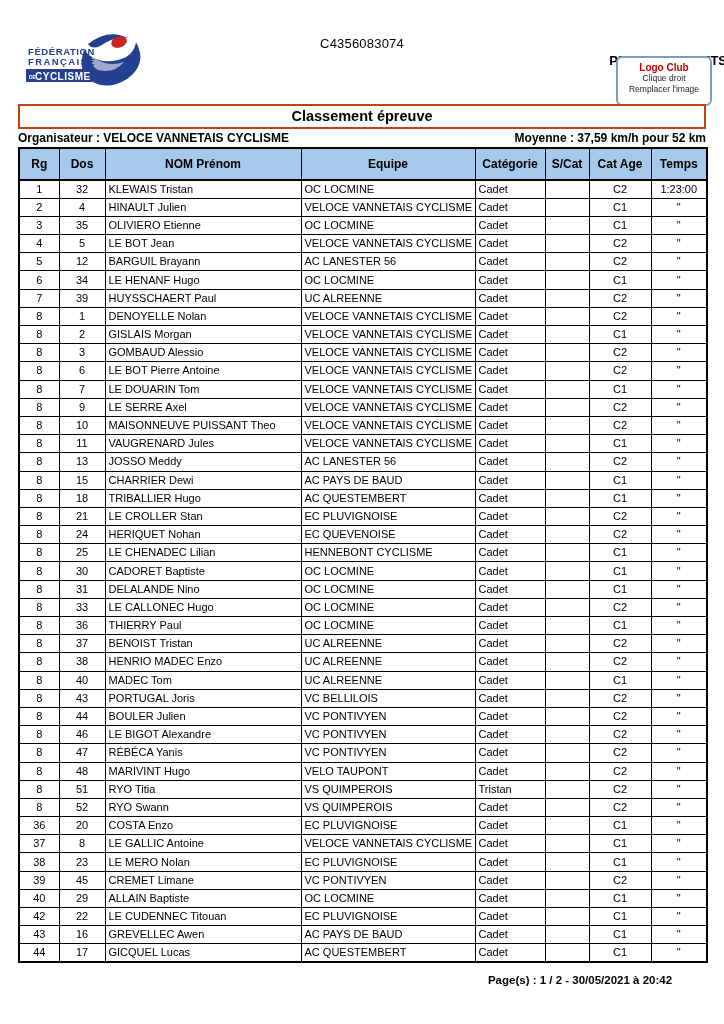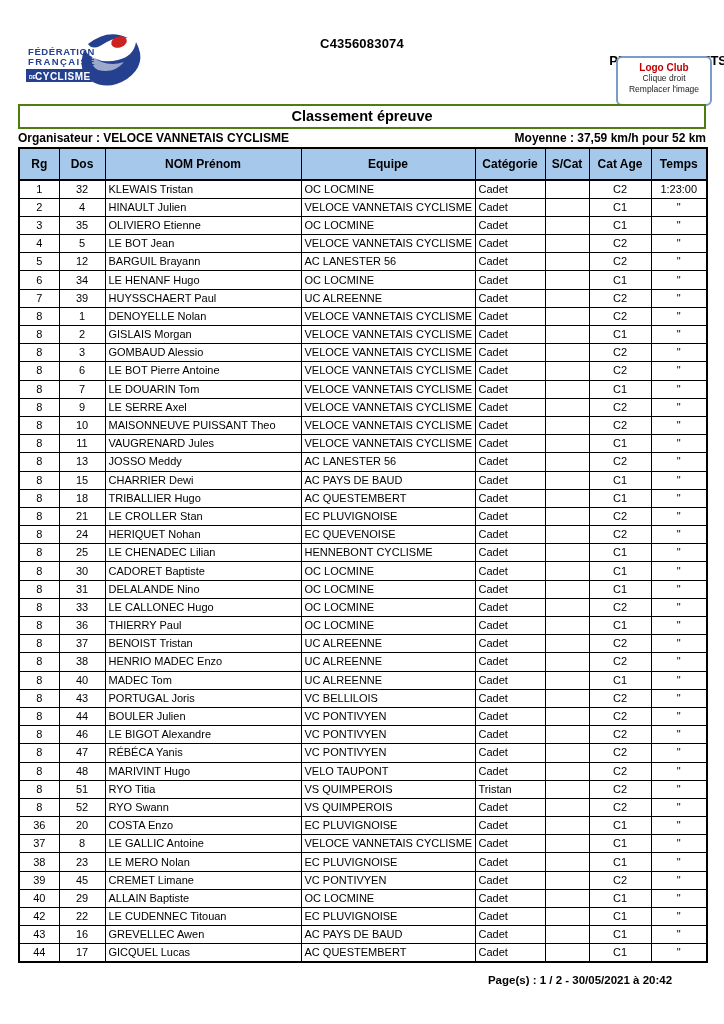--- a/index.html
+++ b/index.html
@@ -10,35 +10,35 @@
     height: 1024px;
     background: #ffffff;
     font-family: "Liberation Sans", sans-serif;
     color: #000;
     overflow: hidden;
   }
   
   .ffc-logo { position: absolute; left: 22px; top: 32px; width: 130px; height: 62px; }
   
   .doc-code  { position: absolute; left: 0; top: 36px; width: 100%; text-align: center;
-               font-weight: bold; font-size: 13px; letter-spacing: 0.2px; }
+               font-weight: normal; font-size: 13px; letter-spacing: 0.2px; }
   .doc-title { position: absolute; left: 0; top: 53px; width: 100%; text-align: right;
                font-weight: bold; font-size: 13px; margin-left: 16px; }
   
   .logo-club {
     position: absolute; left: 616px; top: 56px; width: 96px; height: 50px;
     border: 2px solid #7a9cc6; border-radius: 6px; background: #fff;
     text-align: center; padding-top: 4px;
   }
   .logo-club .lc-title { color: #c00000; font-weight: bold; font-size: 10px; }
   .logo-club .lc-line  { color: #222; font-size: 8.5px; line-height: 1.35; }
   
   .section-box {
     position: absolute; left: 18px; top: 104px; width: 688px; height: 25px;
-    border: 2px solid #4d7c0f; text-align: center;
+    border: 2px solid #c2410c; text-align: center;
     font-weight: bold; font-size: 14.5px; line-height: 21px;
   }
   
   .org-row {
     position: absolute; left: 18px; top: 131px; width: 688px;
     display: flex; justify-content: space-between;
     font-weight: bold; font-size: 12px;
   }
   
   .results { position: absolute; left: 18px; top: 147px; }

